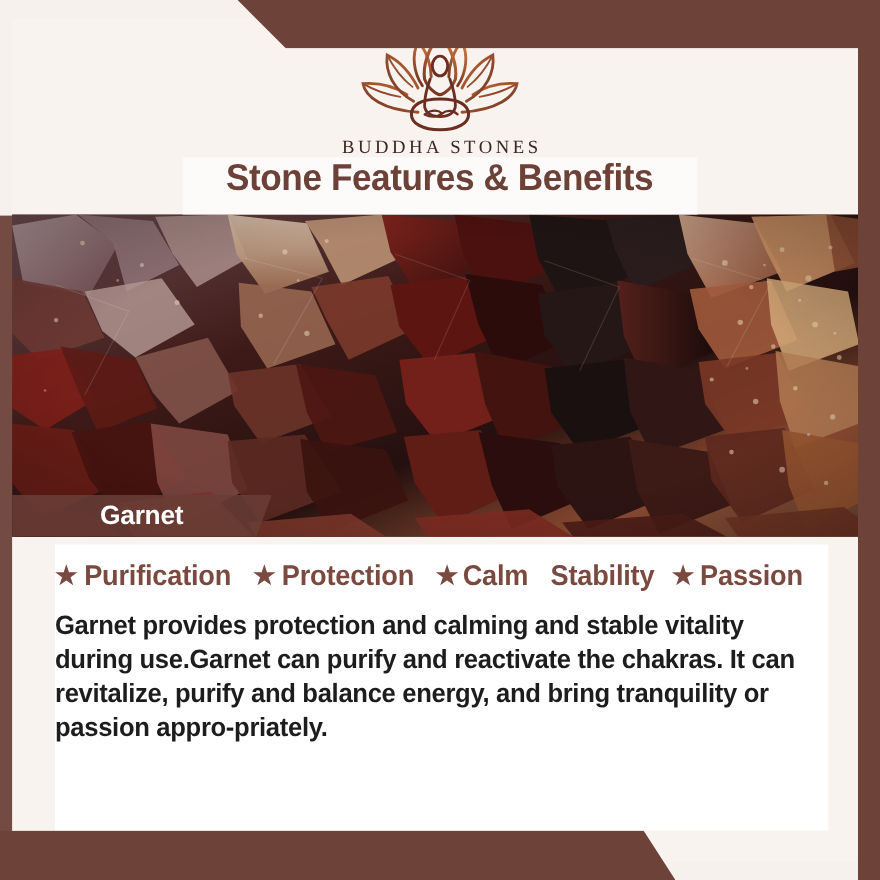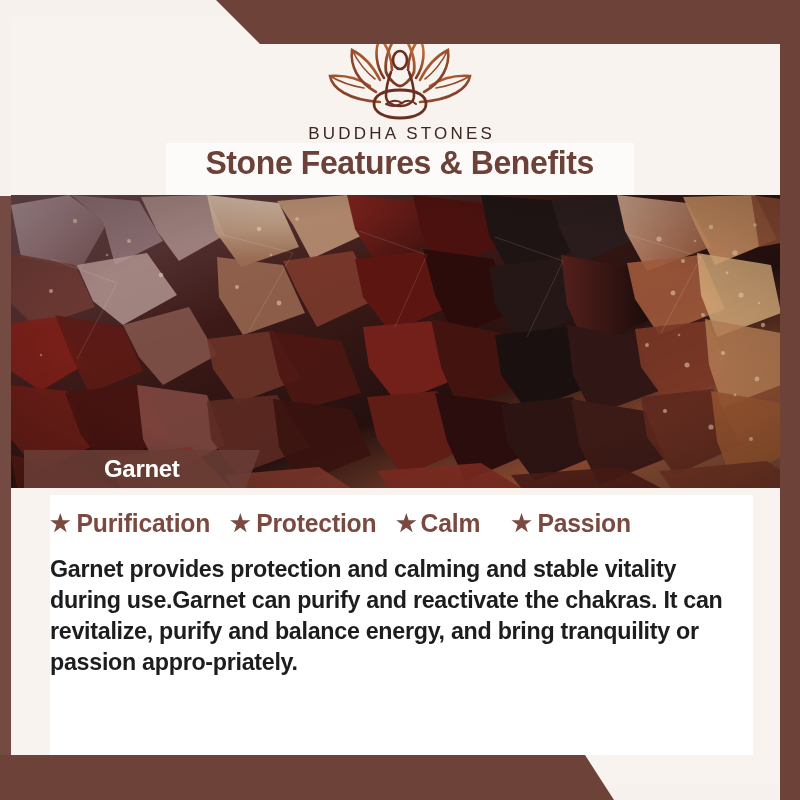--- a/index.html
+++ b/index.html
@@ -80,21 +80,21 @@
     text-align: center;
     z-index: 3;
   }
   .logo-mark {
     display: block;
     margin: 0 auto;
   }
   .logo-word {
     display: block;
     margin-top: 2px;
-    font-family: Liberation Sans, sans-serif;
+    font-family: Liberation Serif, serif;
     font-size: 17px;
     letter-spacing: 3.2px;
     color: #3a2622;
     text-indent: 3.2px;
   }
 
   
   .title-band {
     position: absolute;
     top: 143px;
@@ -127,21 +127,21 @@
     overflow: hidden;
     z-index: 2;
     background: #4a2220;
   }
   .hero svg { display: block; }
 
   
   .name-band {
     position: absolute;
     top: 450px;
-    left: 24px;
+    left: 11px;
     width: 236px;
     height: 38px;
     background: rgba(105, 62, 53, 0.88);
     clip-path: polygon(0 0, 236px 0, 222px 38px, 0 38px);
     z-index: 4;
     display: flex;
     align-items: center;
   }
   .name-text {
     margin-left: 80px;
@@ -433,20 +433,23 @@
         <span class="benefit-label">Protection</span>
       </span>
       <span class="gap-md"></span>
 
       <span class="benefit">
         <span class="star">★</span>
         <span class="benefit-label">Calm</span>
       </span>
       <span class="gap-md"></span>
 
+      <span class="benefit">
+        <span class="benefit-label">Stability</span>
+      </span>
       <span class="gap-sm"></span>
 
       <span class="benefit">
         <span class="star">★</span>
         <span class="benefit-label">Passion</span>
       </span>
 
     </div>
 
     <div class="body-copy">Garnet provides protection and calming and stable vitality during use.Garnet can purify and reactivate the chakras. It can revitalize, purify and balance energy, and bring tranquility or passion appro-priately.</div>

